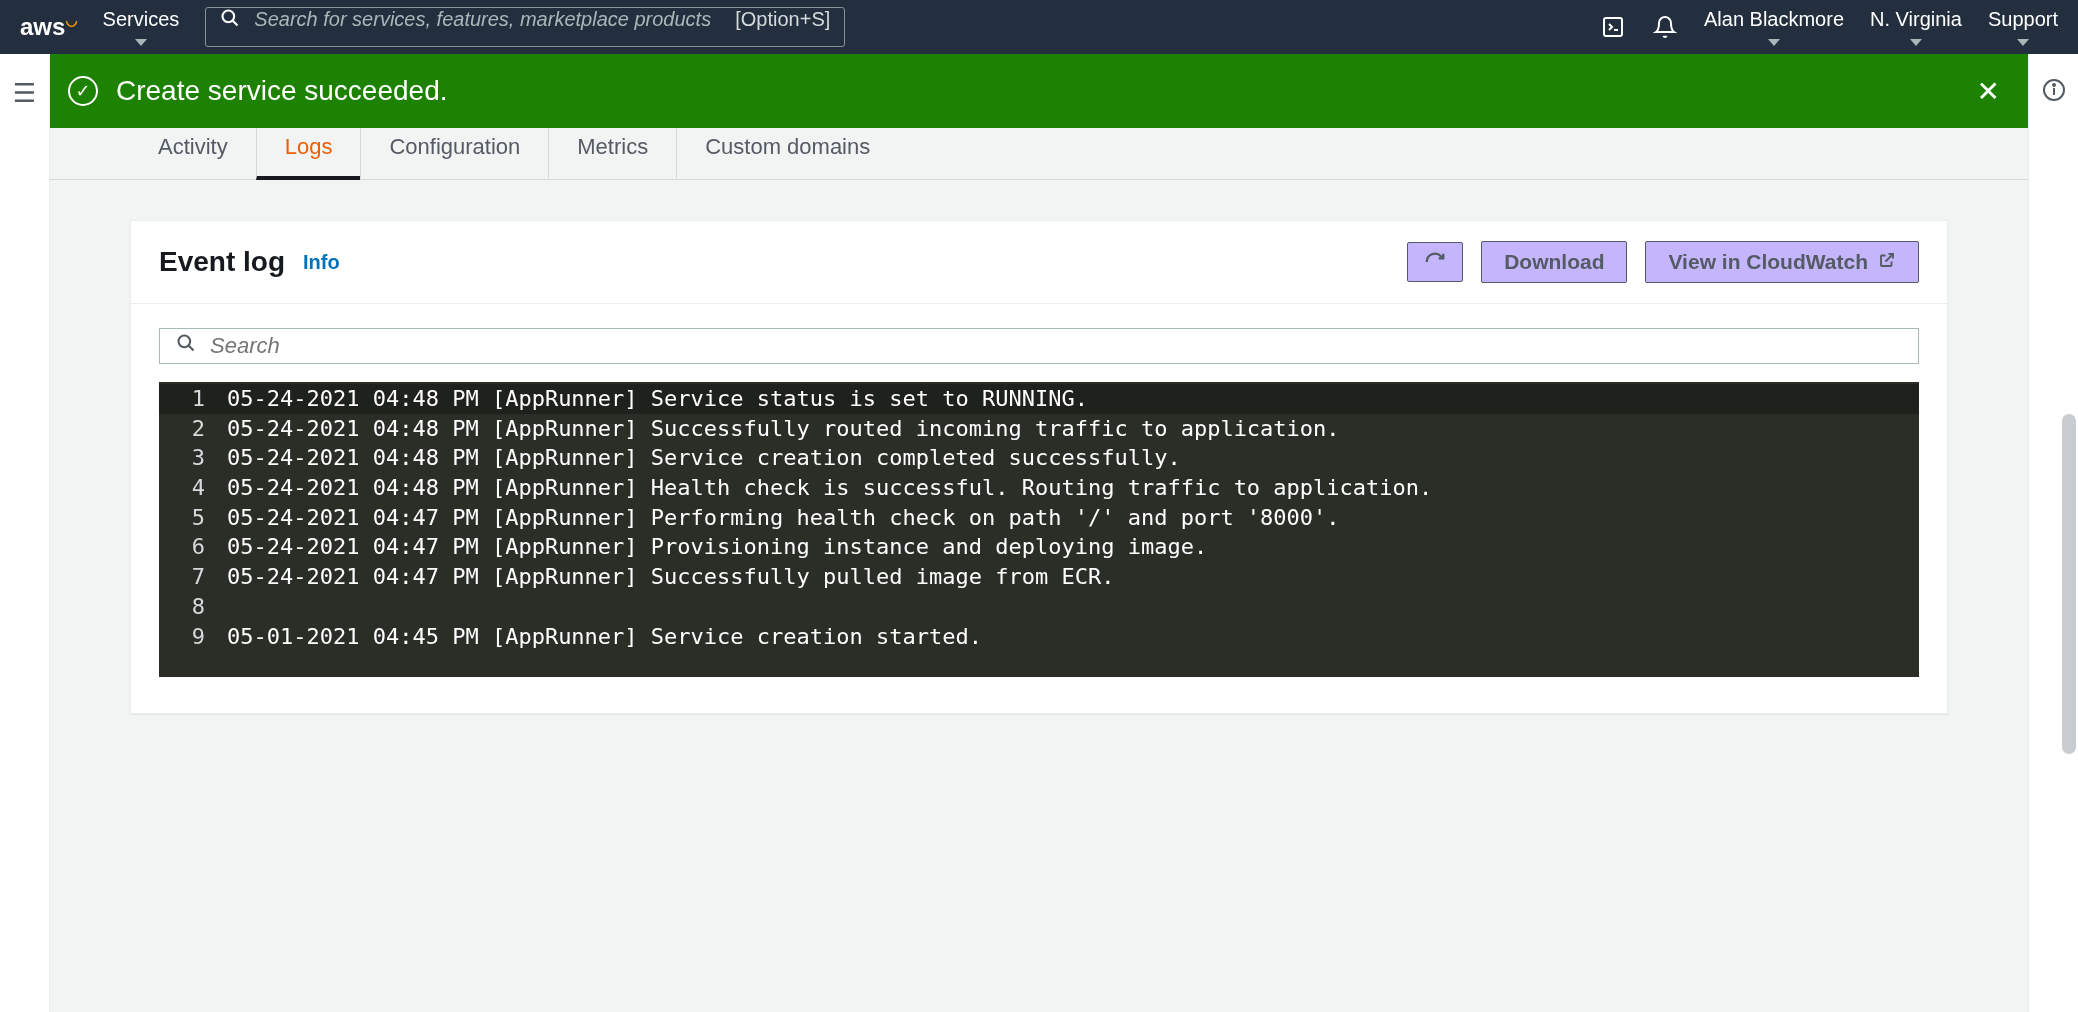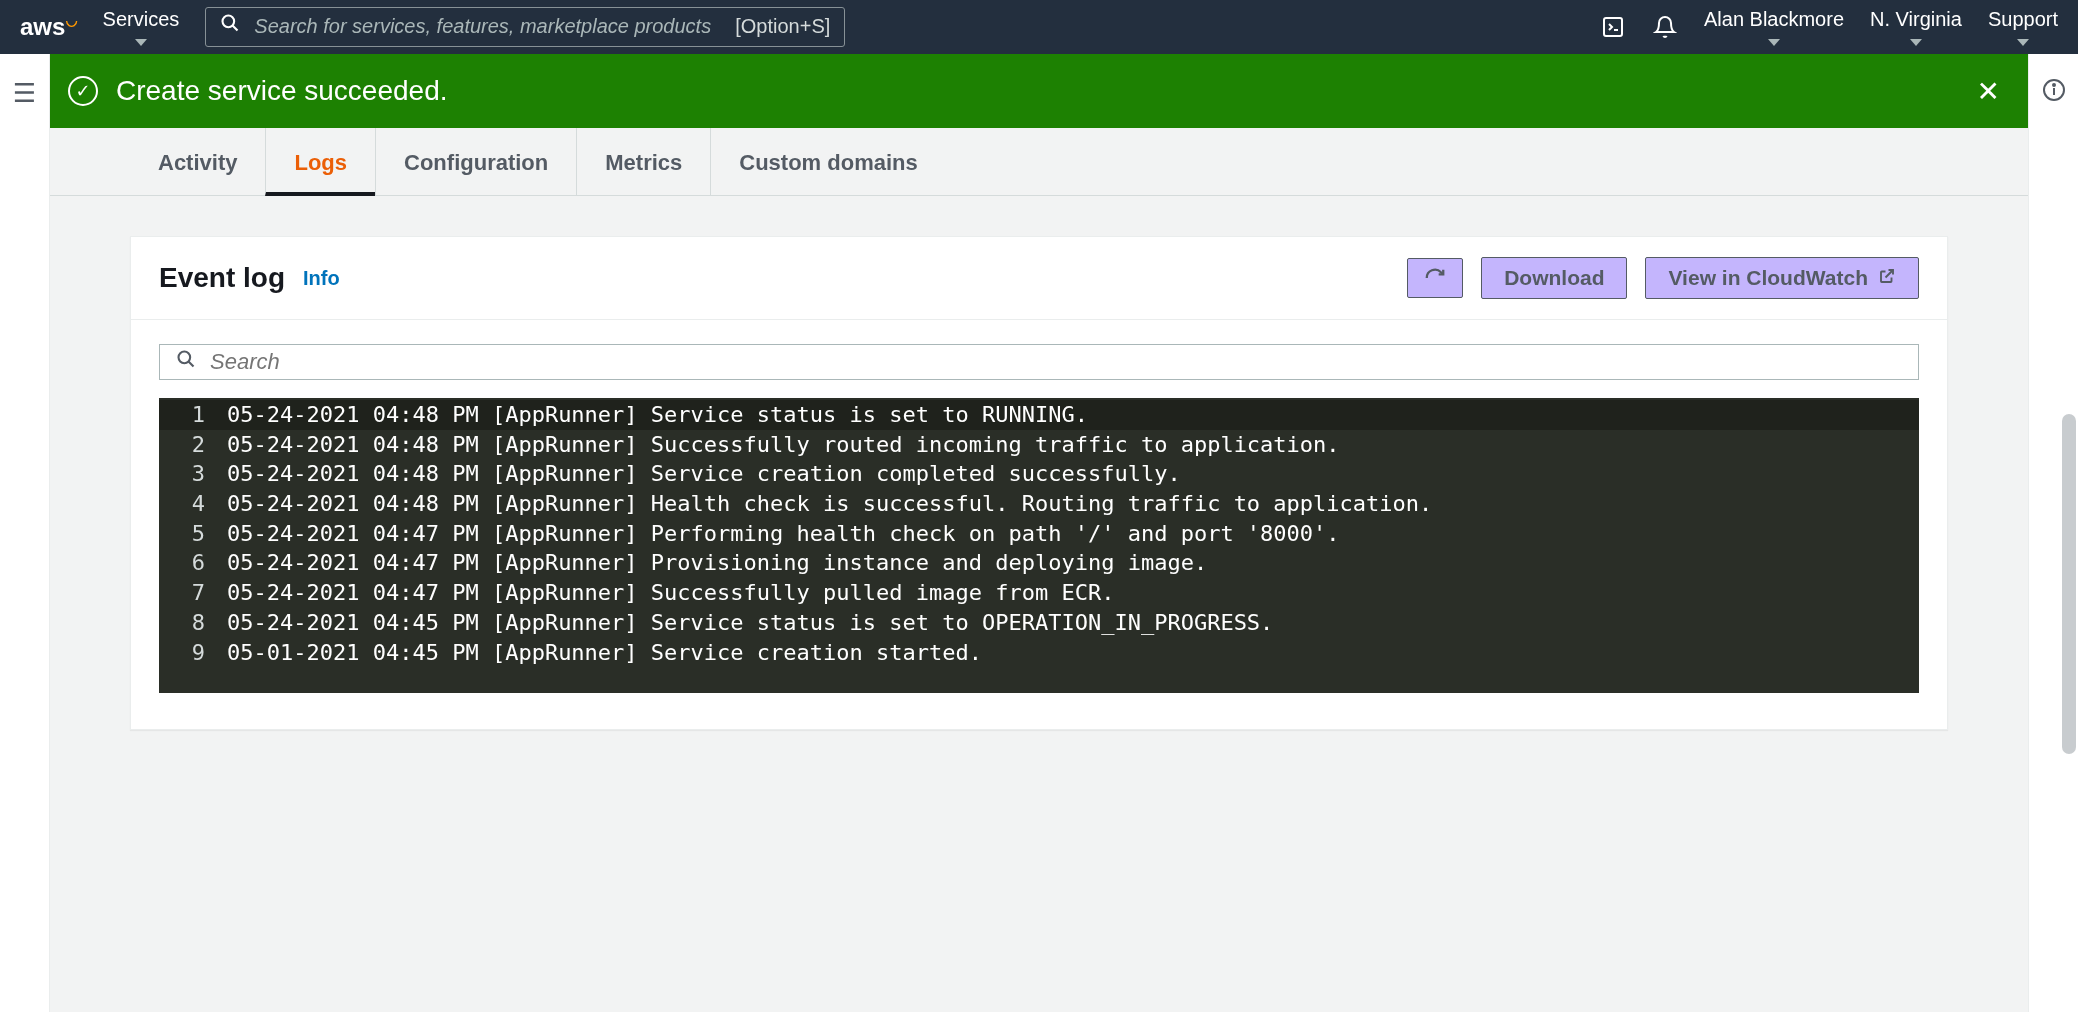--- a/index.html
+++ b/index.html
@@ -18,22 +18,22 @@
 .logo { font-weight: 700; font-size: 24px; color:#fff; display:flex; flex-direction:row; line-height:.9; }
 .logo .smile { color:#ff9900; font-size:14px; margin-top:-2px; letter-spacing:-1px; }
 .nav-item { display:flex; align-items:center; gap:8px; cursor:pointer; font-size:20px;flex-direction:column; }
 .caret { width:0; height:0; border-left:6px solid transparent; border-right:6px solid transparent; border-top:7px solid #aab7b8; }
 .searchbox {
   flex: 0 0 auto;
   width: 640px;
   height: 40px;
   border: 1px solid #879196;
   border-radius: 3px;
-  display:flex; align-items:flex-end;
-  padding: 8px 14px;
+  display:flex; align-items:flex-start;
+  padding: 0 14px;
   gap: 14px;
   color:#aab7b8;
 }
 .searchbox .s-icon { color:#fff; font-size:20px; }
 .searchbox .ph { font-style: italic; font-size:20px; flex:1; white-space:nowrap; overflow:hidden; text-overflow:ellipsis; }
 .searchbox .kbd { color:#d5dbdb; font-size:20px; }
 .nav-spacer { flex:1; }
 .nav-icon { width:26px; height:26px; display:flex; align-items:center; justify-content:center; color:#fff; cursor:pointer; font-size:22px; }
 
 
@@ -67,24 +67,24 @@
 .content { padding: 0 0 40px 0; background:#f2f3f3; flex:1; }
 
 
 .tabs {
   display:flex;
   padding: 0 80px;
   border-bottom: 1px solid #d5dbdb;
   background:#f2f3f3;
 }
 .tab {
-  padding: 22px 28px 16px;
+  padding: 6px 28px 16px;
   font-size:22px;
   color:#545b64;
-  font-weight:700;
+  font-weight:400;
   cursor:pointer;
   border-left:1px solid #d5dbdb;
 }
 .tab:first-child { border-left:none; }
 .tab.active { color:#eb5f07; border-bottom:4px solid #16191f; margin-bottom:-1px; }
 
 
 .panel {
   margin: 40px 80px 0;
   background:#fff;
@@ -267,21 +267,21 @@
           </div>
 
           <div class="log-view" id="log-view">
               <div class="log-line hl"><span class="ln">1</span><span class="lt">05-24-2021 04:48 PM [AppRunner] Service status is set to RUNNING.</span></div>
               <div class="log-line"><span class="ln">2</span><span class="lt">05-24-2021 04:48 PM [AppRunner] Successfully routed incoming traffic to application.</span></div>
               <div class="log-line"><span class="ln">3</span><span class="lt">05-24-2021 04:48 PM [AppRunner] Service creation completed successfully.</span></div>
               <div class="log-line"><span class="ln">4</span><span class="lt">05-24-2021 04:48 PM [AppRunner] Health check is successful. Routing traffic to application.</span></div>
               <div class="log-line"><span class="ln">5</span><span class="lt">05-24-2021 04:47 PM [AppRunner] Performing health check on path '/' and port '8000'.</span></div>
               <div class="log-line"><span class="ln">6</span><span class="lt">05-24-2021 04:47 PM [AppRunner] Provisioning instance and deploying image.</span></div>
               <div class="log-line"><span class="ln">7</span><span class="lt">05-24-2021 04:47 PM [AppRunner] Successfully pulled image from ECR.</span></div>
-              <div class="log-line"><span class="ln">8</span><span class="lt">05-24-2021 04:45 PM [AppRunner] Service status is set to OPERATION_IN_PROGRESS.</span></div>
+              <div class="log-line"><span class="ln">8</span></div>
               <div class="log-line"><span class="ln">9</span><span class="lt">05-01-2021 04:45 PM [AppRunner] Service creation started.</span></div>
             </div>
         </div>
       </div>
 
     </div>
   </div>
 
   <div class="right-rail">
     <div class="rail-btn">

